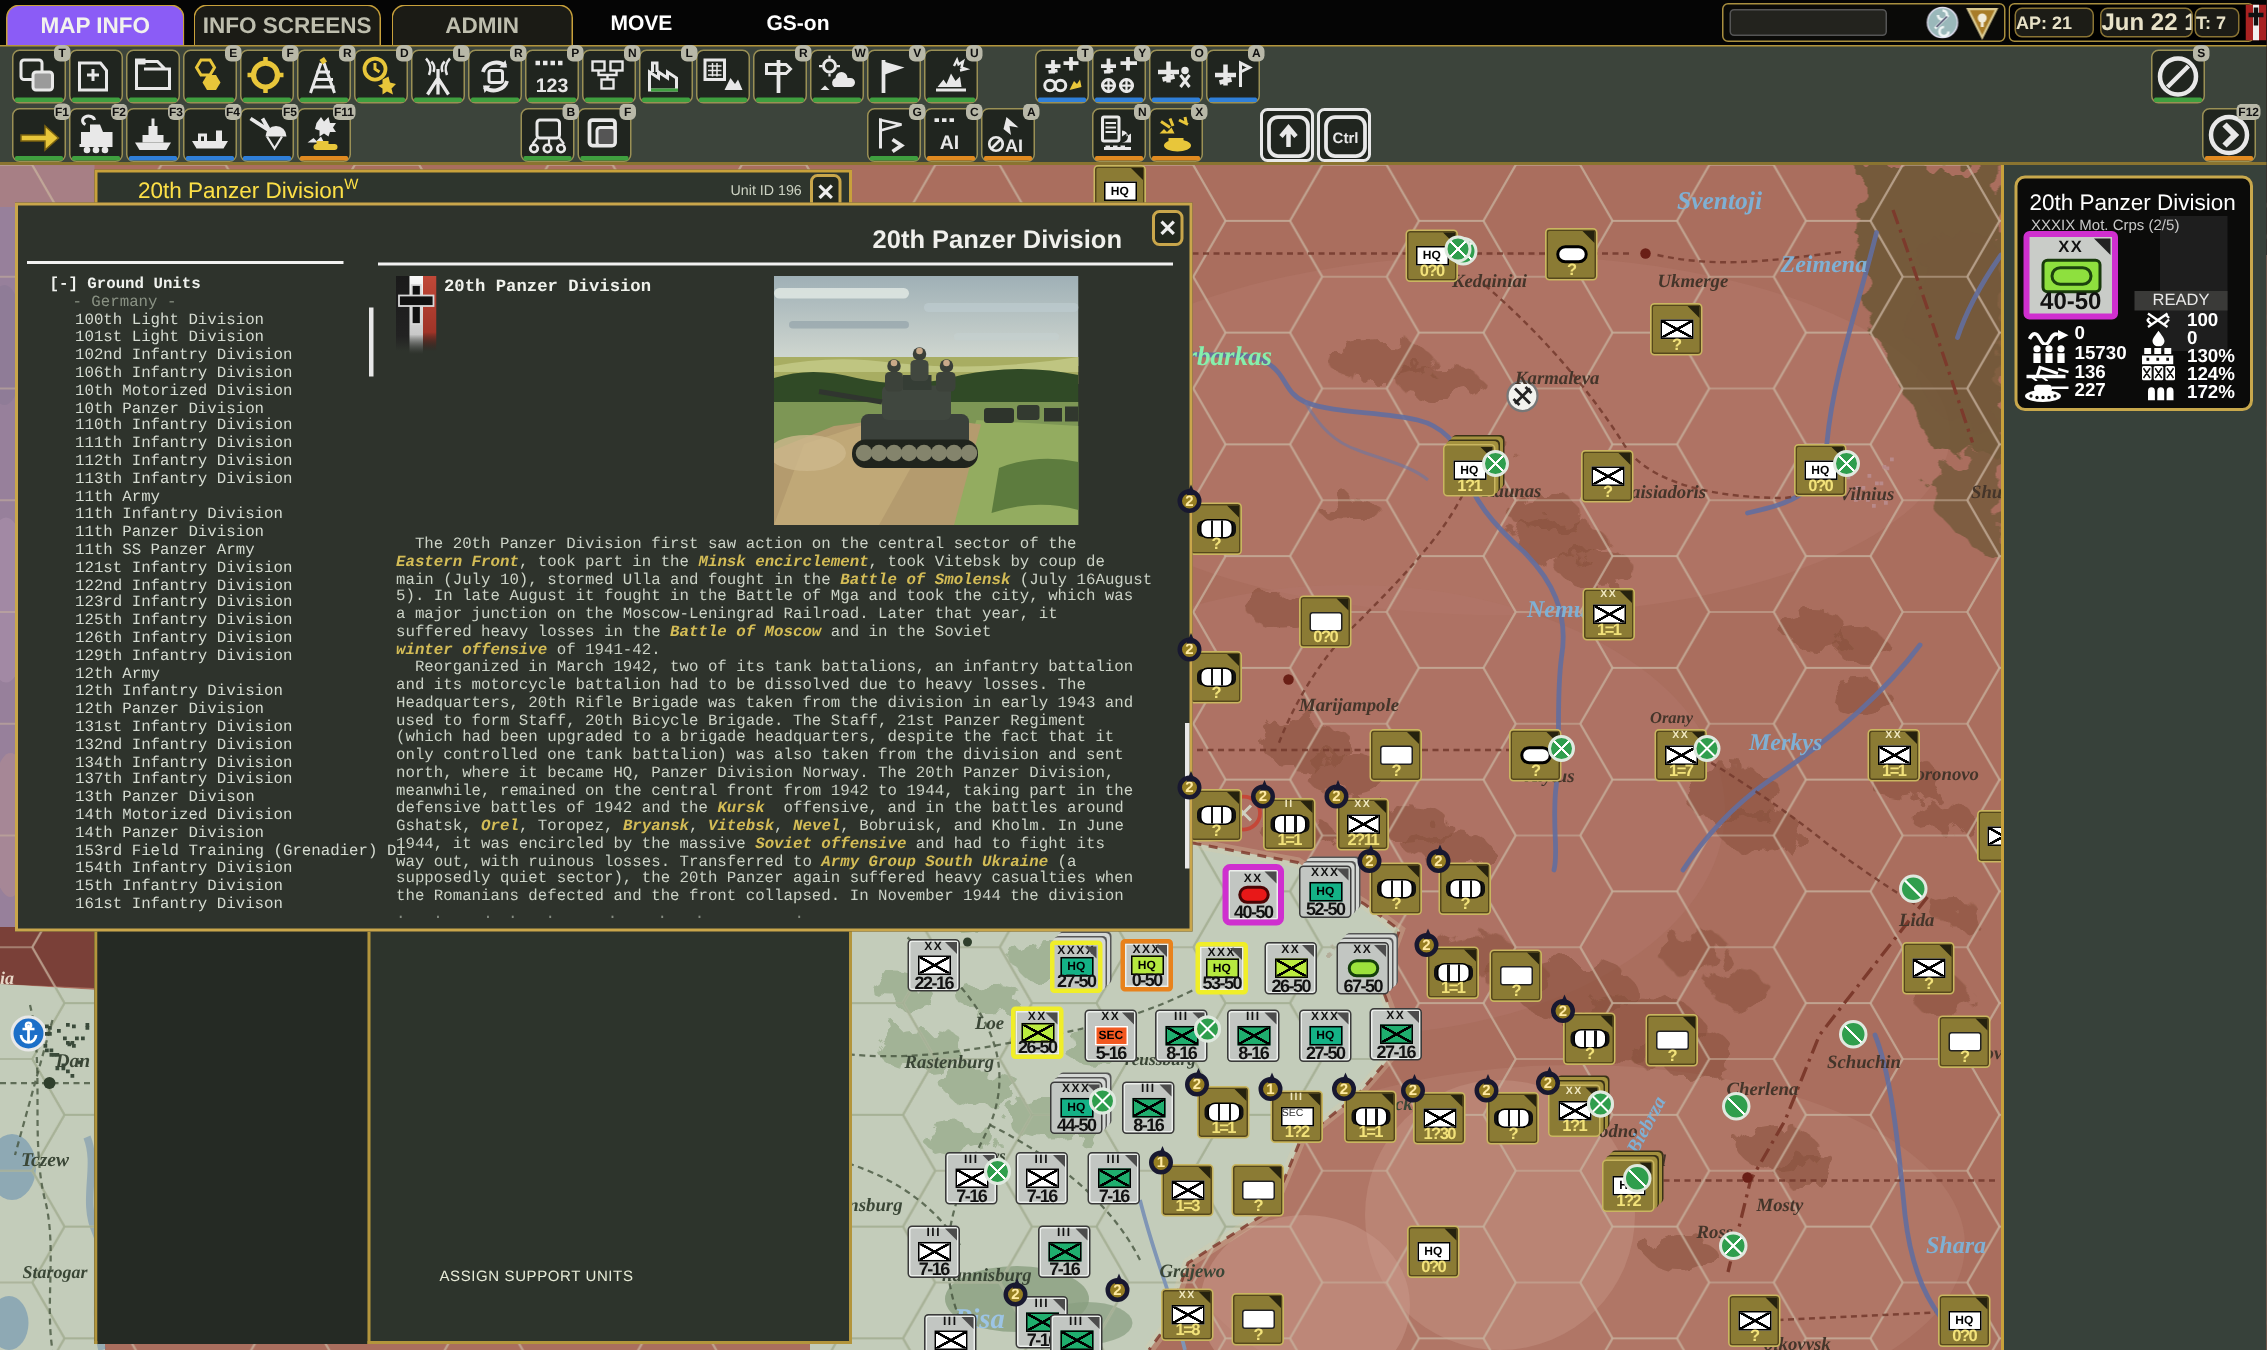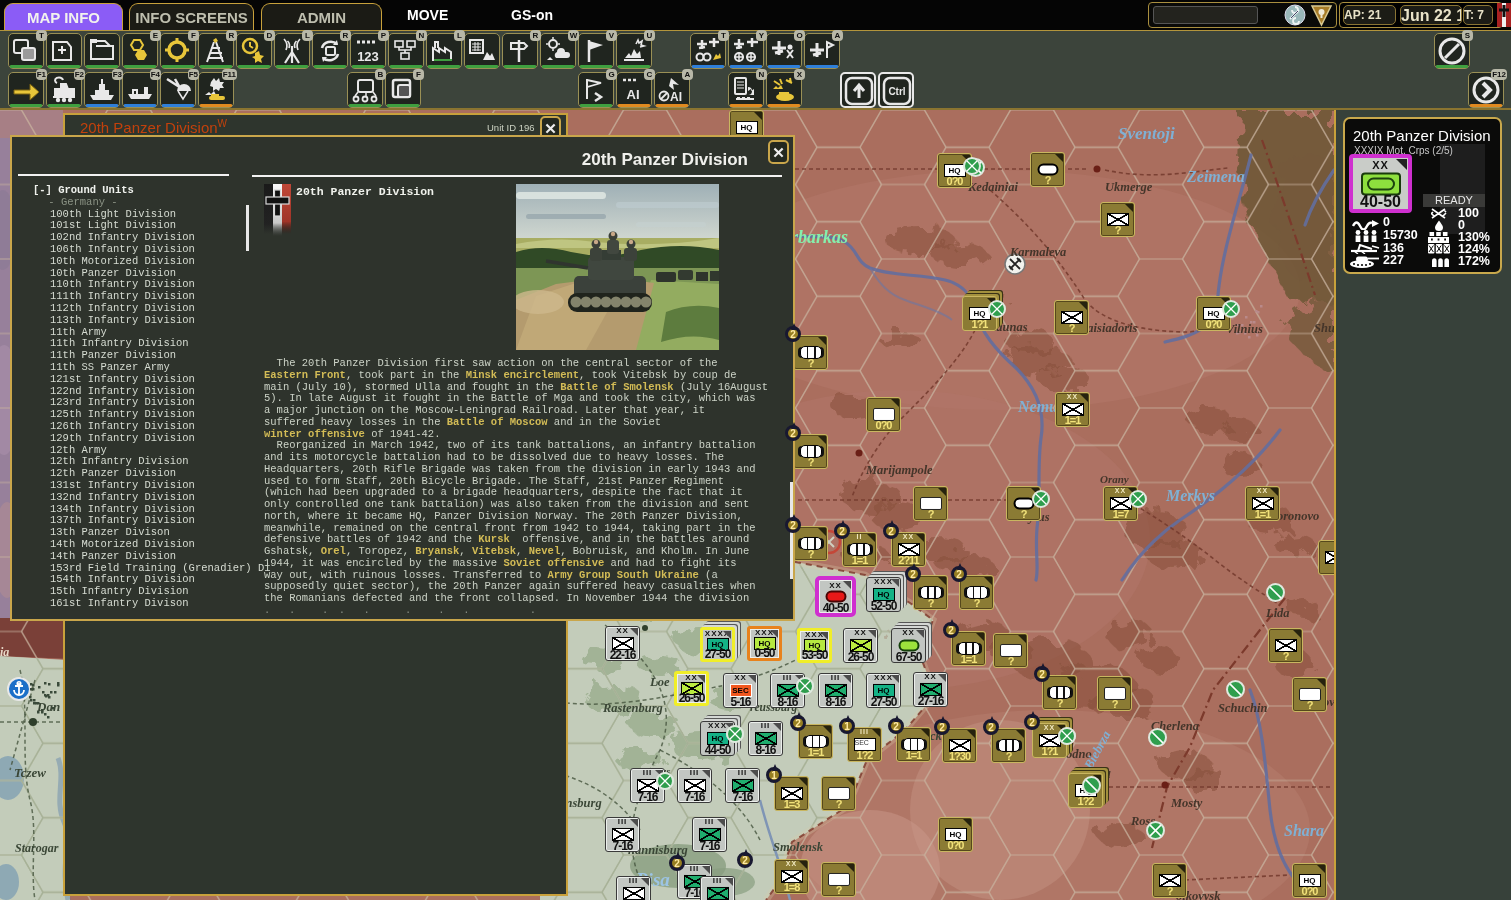--- a/index.html
+++ b/index.html
@@ -48,21 +48,21 @@
 .gbghost{opacity:.65}
 .mapbadge{position:absolute;width:19px;height:19px;border-radius:50%;background:#2f9e4d;border:2px solid #dfe9df;z-index:3}
 .mslash{background-image:linear-gradient(to top right,transparent 46%,#fff 47%,#fff 53%,transparent 54%)}
 .mx{background-image:linear-gradient(to top right,transparent 46%,#fff 47%,#fff 53%,transparent 54%),linear-gradient(to bottom right,transparent 46%,#fff 47%,#fff 53%,transparent 54%)}
 
 #bdt{position:absolute;left:63px;top:113px;width:505px;height:783px;background:#2e352d;border:2px solid #c8a13b}
 #dlg{position:absolute;left:10px;top:135px;width:785px;height:486px;background:#2e332c;border:2px solid #c9a64b;font-family:"Liberation Mono",monospace}
 #uplist{position:absolute;left:6px;top:37px;width:211px;height:440px;border-top:2px solid #f2f2f2;color:#d6dcd2;font-size:10.5px;line-height:11.8px;white-space:pre;padding-top:9px;padding-left:15px}
 #uptxt{position:absolute;left:240px;top:38px;width:530px;border-top:2px solid #f2f2f2}
 #body{position:absolute;left:252px;top:221px;width:520px;color:#ccd3c7;font-size:10.5px;line-height:11.75px;white-space:pre}
-.hl{color:#d3bc56;font-weight:bold;}
+.hl{color:#d3bc56;font-weight:bold;font-style:italic}
 #dlg .ttl{position:absolute;right:45px;top:13px;color:#f0f0ec;font-family:"Liberation Sans",sans-serif;font-size:17px;font-weight:bold}
 .xbtn{position:absolute;width:21px;height:24px;border:2px solid #c9a64b;border-radius:5px;background:#23281f;color:#eee;font-size:15px;font-weight:bold;text-align:center;line-height:21px;font-family:"Liberation Sans",sans-serif}
 
 #sidebar{position:absolute;left:1334px;top:110px;width:177px;height:790px;background:#37413a;border-left:2px solid #c8a13b}
 #upanel{position:absolute;left:1343px;top:117px;width:159px;height:157px;background:#0b0b0a;border:2px solid #c8a84c;border-radius:7px;color:#fff}
 #upanel .t1{position:absolute;left:8px;top:8px;font-size:15px;color:#fff;white-space:nowrap}
 #upanel .t2{position:absolute;left:9px;top:26px;font-size:10px;color:#c8c8c8}
 #ucnt{position:absolute;left:4px;top:35px;width:63px;height:59px;background:#c9ccc8;border:4px solid #cf2fcf;border-radius:4px}
 #ucnt .sz{position:absolute;top:1px;left:0;right:0;text-align:center;font-weight:bold;font-size:11px;color:#111;letter-spacing:1px}
 #ucnt .ov{position:absolute;left:50%;top:50%;transform:translate(-50%,-50%);width:40px;height:23px;background:#8ee03e;border:2px solid #193b0c;border-radius:4px}
@@ -299,21 +299,21 @@
     <div class="maplbl" style="left:1085px;top:768px;font-size:11px;color:#44352a">idzyel</div>
     <div class="maplbl" style="left:1171px;top:796px;font-size:12.5px;color:#44352a">Mosty</div>
     <div class="maplbl" style="left:1131px;top:814px;font-size:12.5px;color:#44352a">Ross</div>
     <div class="maplbl" style="left:1176px;top:889px;font-size:12.5px;color:#44352a">olkovysk</div>
     <div class="maplbl" style="left:1314px;top:695px;font-size:12.5px;color:#44352a">Novo</div>
     <div class="maplbl" style="left:1314px;top:321px;font-size:12.5px;color:#44352a">Shu</div>
     <div class="maplbl" style="left:650px;top:675px;font-size:12.5px;color:#3a4636">Loe</div>
     <div class="maplbl" style="left:603px;top:701px;font-size:12.5px;color:#3a4636">Rastenburg</div>
     <div class="maplbl" style="left:560px;top:796px;font-size:12.5px;color:#3a4636">ensburg</div>
     <div class="maplbl" style="left:628px;top:843px;font-size:12.5px;color:#3a4636">hannisburg</div>
-    <div class="maplbl" style="left:773px;top:840px;font-size:12.5px;color:#3a4636">Smolensk</div>
+    <div class="maplbl" style="left:773px;top:840px;font-size:12.5px;color:#3a4636">Grajewo</div>
     <div class="maplbl" style="left:930px;top:729px;font-size:12.5px;color:#3a4636">ck</div>
     <div class="maplbl" style="left:750px;top:701px;font-size:11.5px;color:#3a4636">reussburg</div>
     <div class="maplbl" style="left:657px;top:765px;font-size:11px;color:#3a4636">rys</div>
     <div class="maplbl" style="left:37px;top:699px;font-size:13px;color:#3a4636">Dan</div>
     <div class="maplbl" style="left:14px;top:765px;font-size:13px;color:#3a4636">Tczew</div>
     <div class="maplbl" style="left:15px;top:841px;font-size:12px;color:#3a4636">Starogar</div>
     <div class="maplbl" style="left:0px;top:645px;font-size:12px;color:#e8d8c8">ia</div>
     <div class="maplbl" style="left:1118px;top:124px;font-size:17px;color:#7fb0d4">Sventoji</div>
     <div class="maplbl" style="left:1187px;top:168px;font-size:16px;color:#7fb0d4">Zeimena</div>
     <div class="maplbl" style="left:1018px;top:398px;font-size:16px;color:#7fb0d4">Nemu</div>
@@ -795,23 +795,28 @@
       <svg class="ui" style="left:86px;top:137px" width="19" height="11">
         <g fill="#fff">
           <path d="M1,11 v-6 a2.3,2.8 0 0 1 4.6,0 v6z"></path>
           <path d="M7.2,11 v-6 a2.3,2.8 0 0 1 4.6,0 v6z"></path>
           <path d="M13.4,11 v-6 a2.3,2.8 0 0 1 4.6,0 v6z"></path>
         </g>
       </svg>
       <div class="us" style="left:113px;top:136px">172%</div>
     </div>
 <div id="bdt"></div>
-    <div style="position:absolute;left:80px;top:118px;color:#c2410c;font-size:15px">20th Panzer Division<span style="font-size:10px;vertical-align:6px">W</span></div>
+    <div style="position:absolute;left:92px;top:118px;color:#fde047;font-size:15px">20th Panzer Division<span style="font-size:10px;vertical-align:6px">W</span></div>
     <div style="position:absolute;left:487px;top:122px;color:#ccd2c2;font-size:9.5px">Unit ID 196</div>
     <div class="xbtn" style="left:540px;top:116px">✕</div>
+    <div id="bpan">
+      <div class="lft"></div>
+      <div class="dv"></div>
+      <div id="asu">ASSIGN SUPPORT UNITS</div>
+    </div>
     <div id="dlg">
       <div class="ttl">20th Panzer Division</div>
       <div class="xbtn" style="right:4px;top:3px;position:absolute">✕</div>
       <div id="uplist"><div style="font-weight:bold;color:#f0f2ee">[-] Ground Units</div><div style="color:#8a9284;margin-left:9px"> - Germany -</div><div style="margin-left:17px">100th Light Division</div><div style="margin-left:17px">101st Light Division</div><div style="margin-left:17px">102nd Infantry Division</div><div style="margin-left:17px">106th Infantry Division</div><div style="margin-left:17px">10th Motorized Division</div><div style="margin-left:17px">10th Panzer Division</div><div style="margin-left:17px">110th Infantry Division</div><div style="margin-left:17px">111th Infantry Division</div><div style="margin-left:17px">112th Infantry Division</div><div style="margin-left:17px">113th Infantry Division</div><div style="margin-left:17px">11th Army</div><div style="margin-left:17px">11th Infantry Division</div><div style="margin-left:17px">11th Panzer Division</div><div style="margin-left:17px">11th SS Panzer Army</div><div style="margin-left:17px">121st Infantry Division</div><div style="margin-left:17px">122nd Infantry Division</div><div style="margin-left:17px">123rd Infantry Division</div><div style="margin-left:17px">125th Infantry Division</div><div style="margin-left:17px">126th Infantry Division</div><div style="margin-left:17px">129th Infantry Division</div><div style="margin-left:17px">12th Army</div><div style="margin-left:17px">12th Infantry Division</div><div style="margin-left:17px">12th Panzer Division</div><div style="margin-left:17px">131st Infantry Division</div><div style="margin-left:17px">132nd Infantry Division</div><div style="margin-left:17px">134th Infantry Division</div><div style="margin-left:17px">137th Infantry Division</div><div style="margin-left:17px">13th Panzer Divison</div><div style="margin-left:17px">14th Motorized Division</div><div style="margin-left:17px">14th Panzer Division</div><div style="margin-left:17px">153rd Field Training (Grenadier) Di</div><div style="margin-left:17px">154th Infantry Division</div><div style="margin-left:17px">15th Infantry Division</div><div style="margin-left:17px">161st Infantry Divison</div></div>
       <div style="position:absolute;left:234px;top:68px;width:2.5px;height:46px;background:#e8e8e8"></div>
       <div id="uptxt"></div>
       <svg width="203" height="166" viewBox="0 0 203 166" style="position:absolute;left:504px;top:47px">
         <defs>
           <linearGradient id="sky" x1="0" y1="0" x2="0" y2="1">
             <stop offset="0" stop-color="#9fb0b6"></stop>

